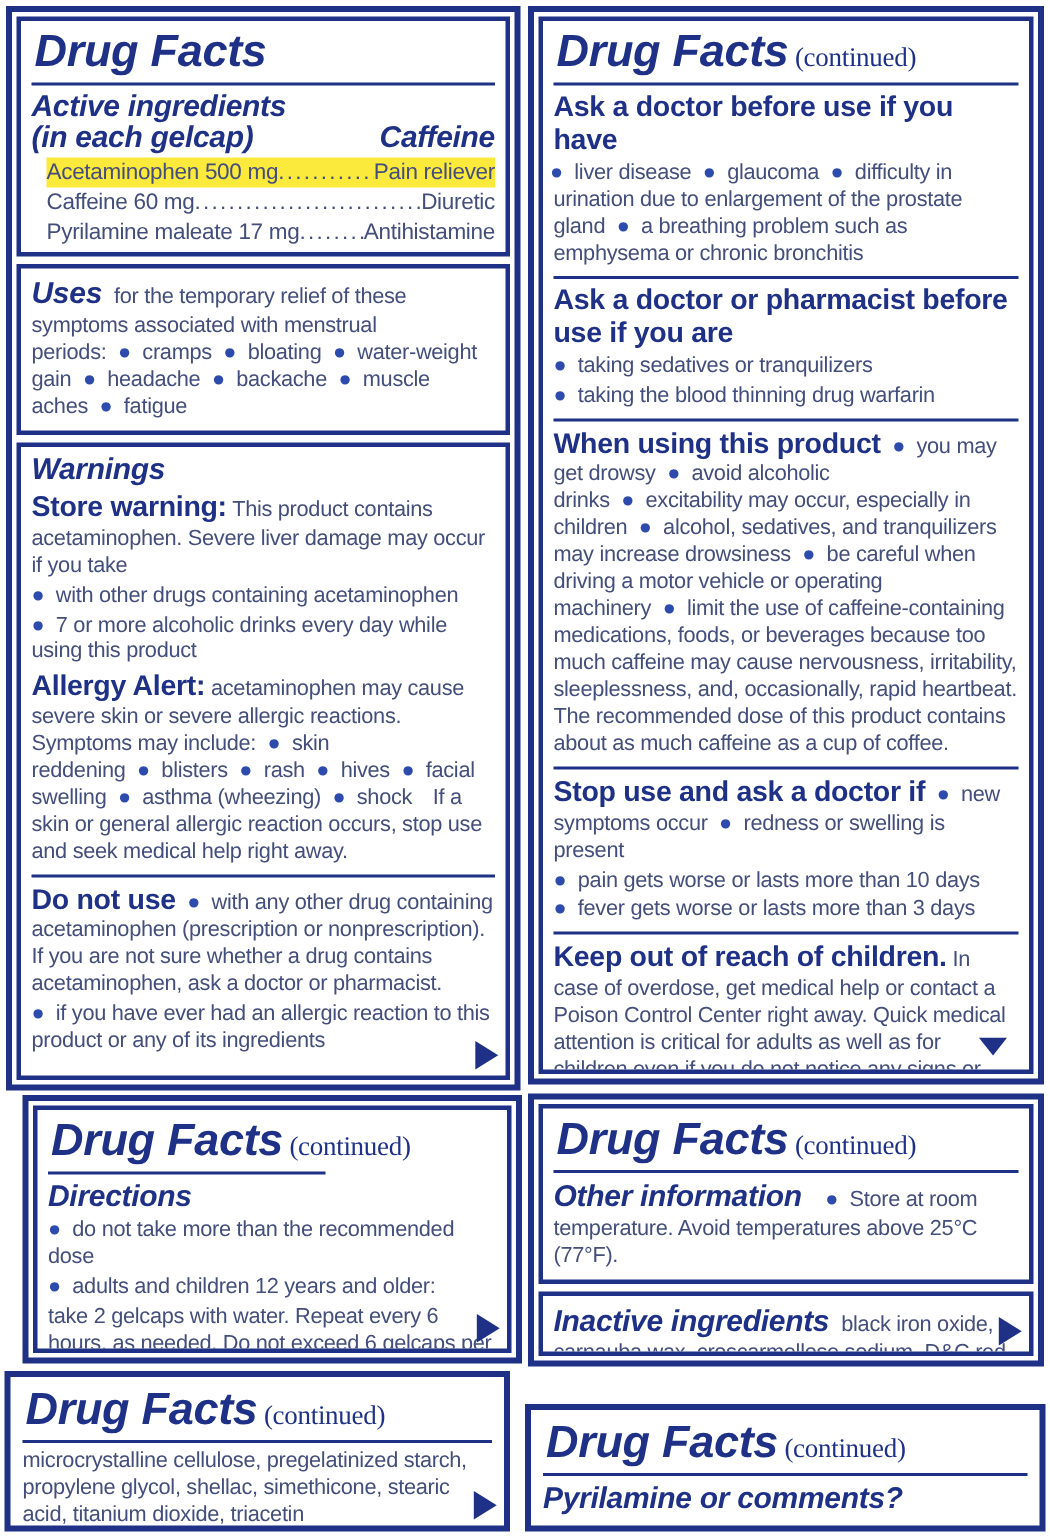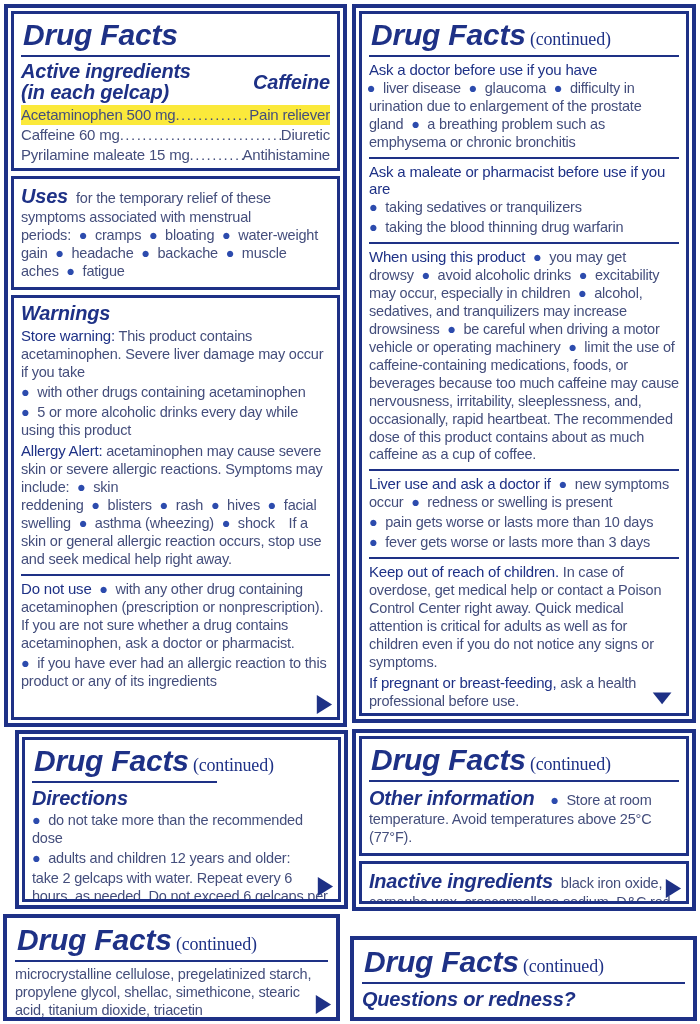--- a/index.html
+++ b/index.html
@@ -45,37 +45,37 @@
   }
   .hdrline.partial{width:62%;}
   .hdr{
     font-size:30px;font-weight:bold;font-style:italic;color:var(--navy);
   }
   .cont{font-size:18px;color:var(--navy);font-weight:normal;font-style:normal;font-family:Liberation Serif, serif;}
 
   .h1{font-size:20px;font-weight:bold;font-style:italic;color:var(--navy);}
   .h1.block{display:block;margin:1px 0 2px;}
   .h1.mr{margin-right:8px;}
-  .sh{font-weight:normal;color:var(--navy);font-size:15px;}
+  .sh{font-weight:bold;color:var(--navy);font-size:19px;}
   .sh.block{display:block;margin-top:2px;}
 
   .p{font-size:14.5px;line-height:1.24;margin:2px 0;}
   .bi{font-size:14.5px;line-height:1.24;margin:2px 0;}
   .bi::before{content:"\25CF\00A0\00A0";color:var(--bullet);}
   .ib::before{content:"\00A0\00A0\25CF\00A0\00A0";color:var(--bullet);}
   .plain{font-size:14.5px;line-height:1.24;}
   .tail{margin-left:10px;}
 
   .divider{border-top:2px solid var(--navy);margin:5px 0 4px;}
 
-  .ai-head{display:flex;justify-content:space-between;align-items:center;margin:1px 0 2px;}
+  .ai-head{display:flex;justify-content:space-between;align-items:flex-end;margin:1px 0 2px;}
   .ai-head .h1{line-height:1.05;display:block;}
   .ing-row{
     display:flex;align-items:baseline;
-    font-size:15px;line-height:1.32;color:var(--body);white-space:nowrap;
+    font-size:15px;line-height:1.32;color:var(--body);white-space:nowrap;margin-left:10px;
   }
   .ing-row .dots{flex:1;overflow:hidden;height:1.2em;}
   .ing-row .dots::before{
     content:"................................................................................";
     letter-spacing:1.5px;color:var(--body);
   }
   .hl{background:var(--hl);}
 
   .arrow{
     position:absolute;right:5px;bottom:2px;
@@ -109,40 +109,40 @@
         <span>Acetaminophen 500 mg</span>
         <span class="dots"></span>
         <span>Pain reliever</span>
       </div>
       <div class="ing-row">
         <span>Caffeine 60 mg</span>
         <span class="dots"></span>
         <span>Diuretic</span>
       </div>
       <div class="ing-row">
-        <span>Pyrilamine maleate 15 mg</span>
+        <span>Pyrilamine maleate 17 mg</span>
         <span class="dots"></span>
         <span>Antihistamine</span>
       </div>
     </div>
 
     <div class="box">
       <div class="p">
         <span class="h1 mr">Uses</span><span>for the temporary relief of these symptoms associated with menstrual periods:</span><span class="ib">cramps</span><span class="ib">bloating</span><span class="ib">water-weight gain</span><span class="ib">headache</span><span class="ib">backache</span><span class="ib">muscle aches</span><span class="ib">fatigue</span>
       </div>
     </div>
 
     <div class="box grow">
       <span class="h1 block">Warnings</span>
       <div class="p">
         <span class="sh">Store warning:</span>
         <span>This product contains acetaminophen.  Severe liver damage may occur if you take</span>
       </div>
       <div class="bi">with other drugs containing acetaminophen</div>
-      <div class="bi">5 or more alcoholic drinks every day while using this product</div>
+      <div class="bi">7 or more alcoholic drinks every day while using this product</div>
       <div class="p">
         <span class="sh">Allergy Alert:</span>
         <span>acetaminophen may cause severe skin or severe allergic reactions.  Symptoms may include:</span><span class="ib">skin reddening</span><span class="ib">blisters</span><span class="ib">rash</span><span class="ib">hives</span><span class="ib">facial swelling</span><span class="ib">asthma (wheezing)</span><span class="ib">shock</span>
         <span class="tail">If a skin or general allergic reaction occurs, stop use and seek medical help right away.</span>
       </div>
       <div class="divider"></div>
       <div class="p">
         <span class="sh">Do not use</span><span class="ib">with any other drug containing acetaminophen (prescription or nonprescription). If you are not sure whether a drug contains acetaminophen, ask a doctor or pharmacist.</span>
       </div>
       <div class="bi">if you have ever had an allergic reaction to this product or any of its ingredients</div>
@@ -152,30 +152,30 @@
 
   <section class="sec" id="sec-rt">
     <div class="box grow">
       <div class="hdrline">
         <span class="hdr">Drug Facts</span>
         <span class="cont">(continued)</span>
       </div>
       <span class="sh block">Ask a doctor before use if you have</span>
       <div class="p"><span class="ib" style="margin-left:-10px">liver disease</span><span class="ib">glaucoma</span><span class="ib">difficulty in urination due to enlargement of the prostate gland</span><span class="ib">a breathing problem such as emphysema or chronic bronchitis</span></div>
       <div class="divider"></div>
-      <span class="sh block">Ask a maleate or pharmacist before use if you are</span>
+      <span class="sh block">Ask a doctor or pharmacist before use if you are</span>
       <div class="bi">taking sedatives or tranquilizers</div>
       <div class="bi">taking the blood thinning drug warfarin</div>
       <div class="divider"></div>
       <div class="p">
         <span class="sh">When using this product</span><span class="ib">you may get drowsy</span><span class="ib">avoid alcoholic drinks</span><span class="ib">excitability may occur, especially in children</span><span class="ib">alcohol, sedatives, and tranquilizers may increase drowsiness</span><span class="ib">be careful when driving a motor vehicle or operating machinery</span><span class="ib">limit the use of caffeine-containing medications, foods, or beverages because too much caffeine may cause nervousness, irritability, sleeplessness, and, occasionally, rapid heartbeat. The recommended dose of this product contains about as much caffeine as a cup of coffee.</span>
       </div>
       <div class="divider"></div>
       <div class="p">
-        <span class="sh">Liver use and ask a doctor if</span><span class="ib">new symptoms occur</span><span class="ib">redness or swelling is present</span>
+        <span class="sh">Stop use and ask a doctor if</span><span class="ib">new symptoms occur</span><span class="ib">redness or swelling is present</span>
       </div>
       <div class="bi">pain gets worse or lasts more than 10 days</div>
       <div class="bi">fever gets worse or lasts more than 3 days</div>
       <div class="divider"></div>
       <div class="p">
         <span class="sh">Keep out of reach of children.</span>
         <span>In case of overdose, get medical help or contact a Poison Control Center right away.  Quick medical attention is critical for adults as well as for children even if you do not notice any signs or symptoms.</span>
       </div>
       <div class="p">
         <span class="sh">If pregnant or breast-feeding,</span>
@@ -225,20 +225,20 @@
     </div>
     <div class="p">microcrystalline cellulose, pregelatinized starch, propylene glycol, shellac, simethicone, stearic acid, titanium dioxide, triacetin</div>
     <span class="arrow">▶</span>
   </div>
 
   <div class="standalone" id="box-rb">
     <div class="hdrline">
       <span class="hdr">Drug Facts</span>
       <span class="cont">(continued)</span>
     </div>
-    <span class="h1 block">Questions or redness?</span>
+    <span class="h1 block">Pyrilamine or comments?</span>
     <div class="phone-line">
       <span class="sh">1-800-331-4536</span>
       <span>(Mon-Fri 9AM - 5PM EST)</span>
     </div>
   </div>
 
 </div>
 
 </body></html>

